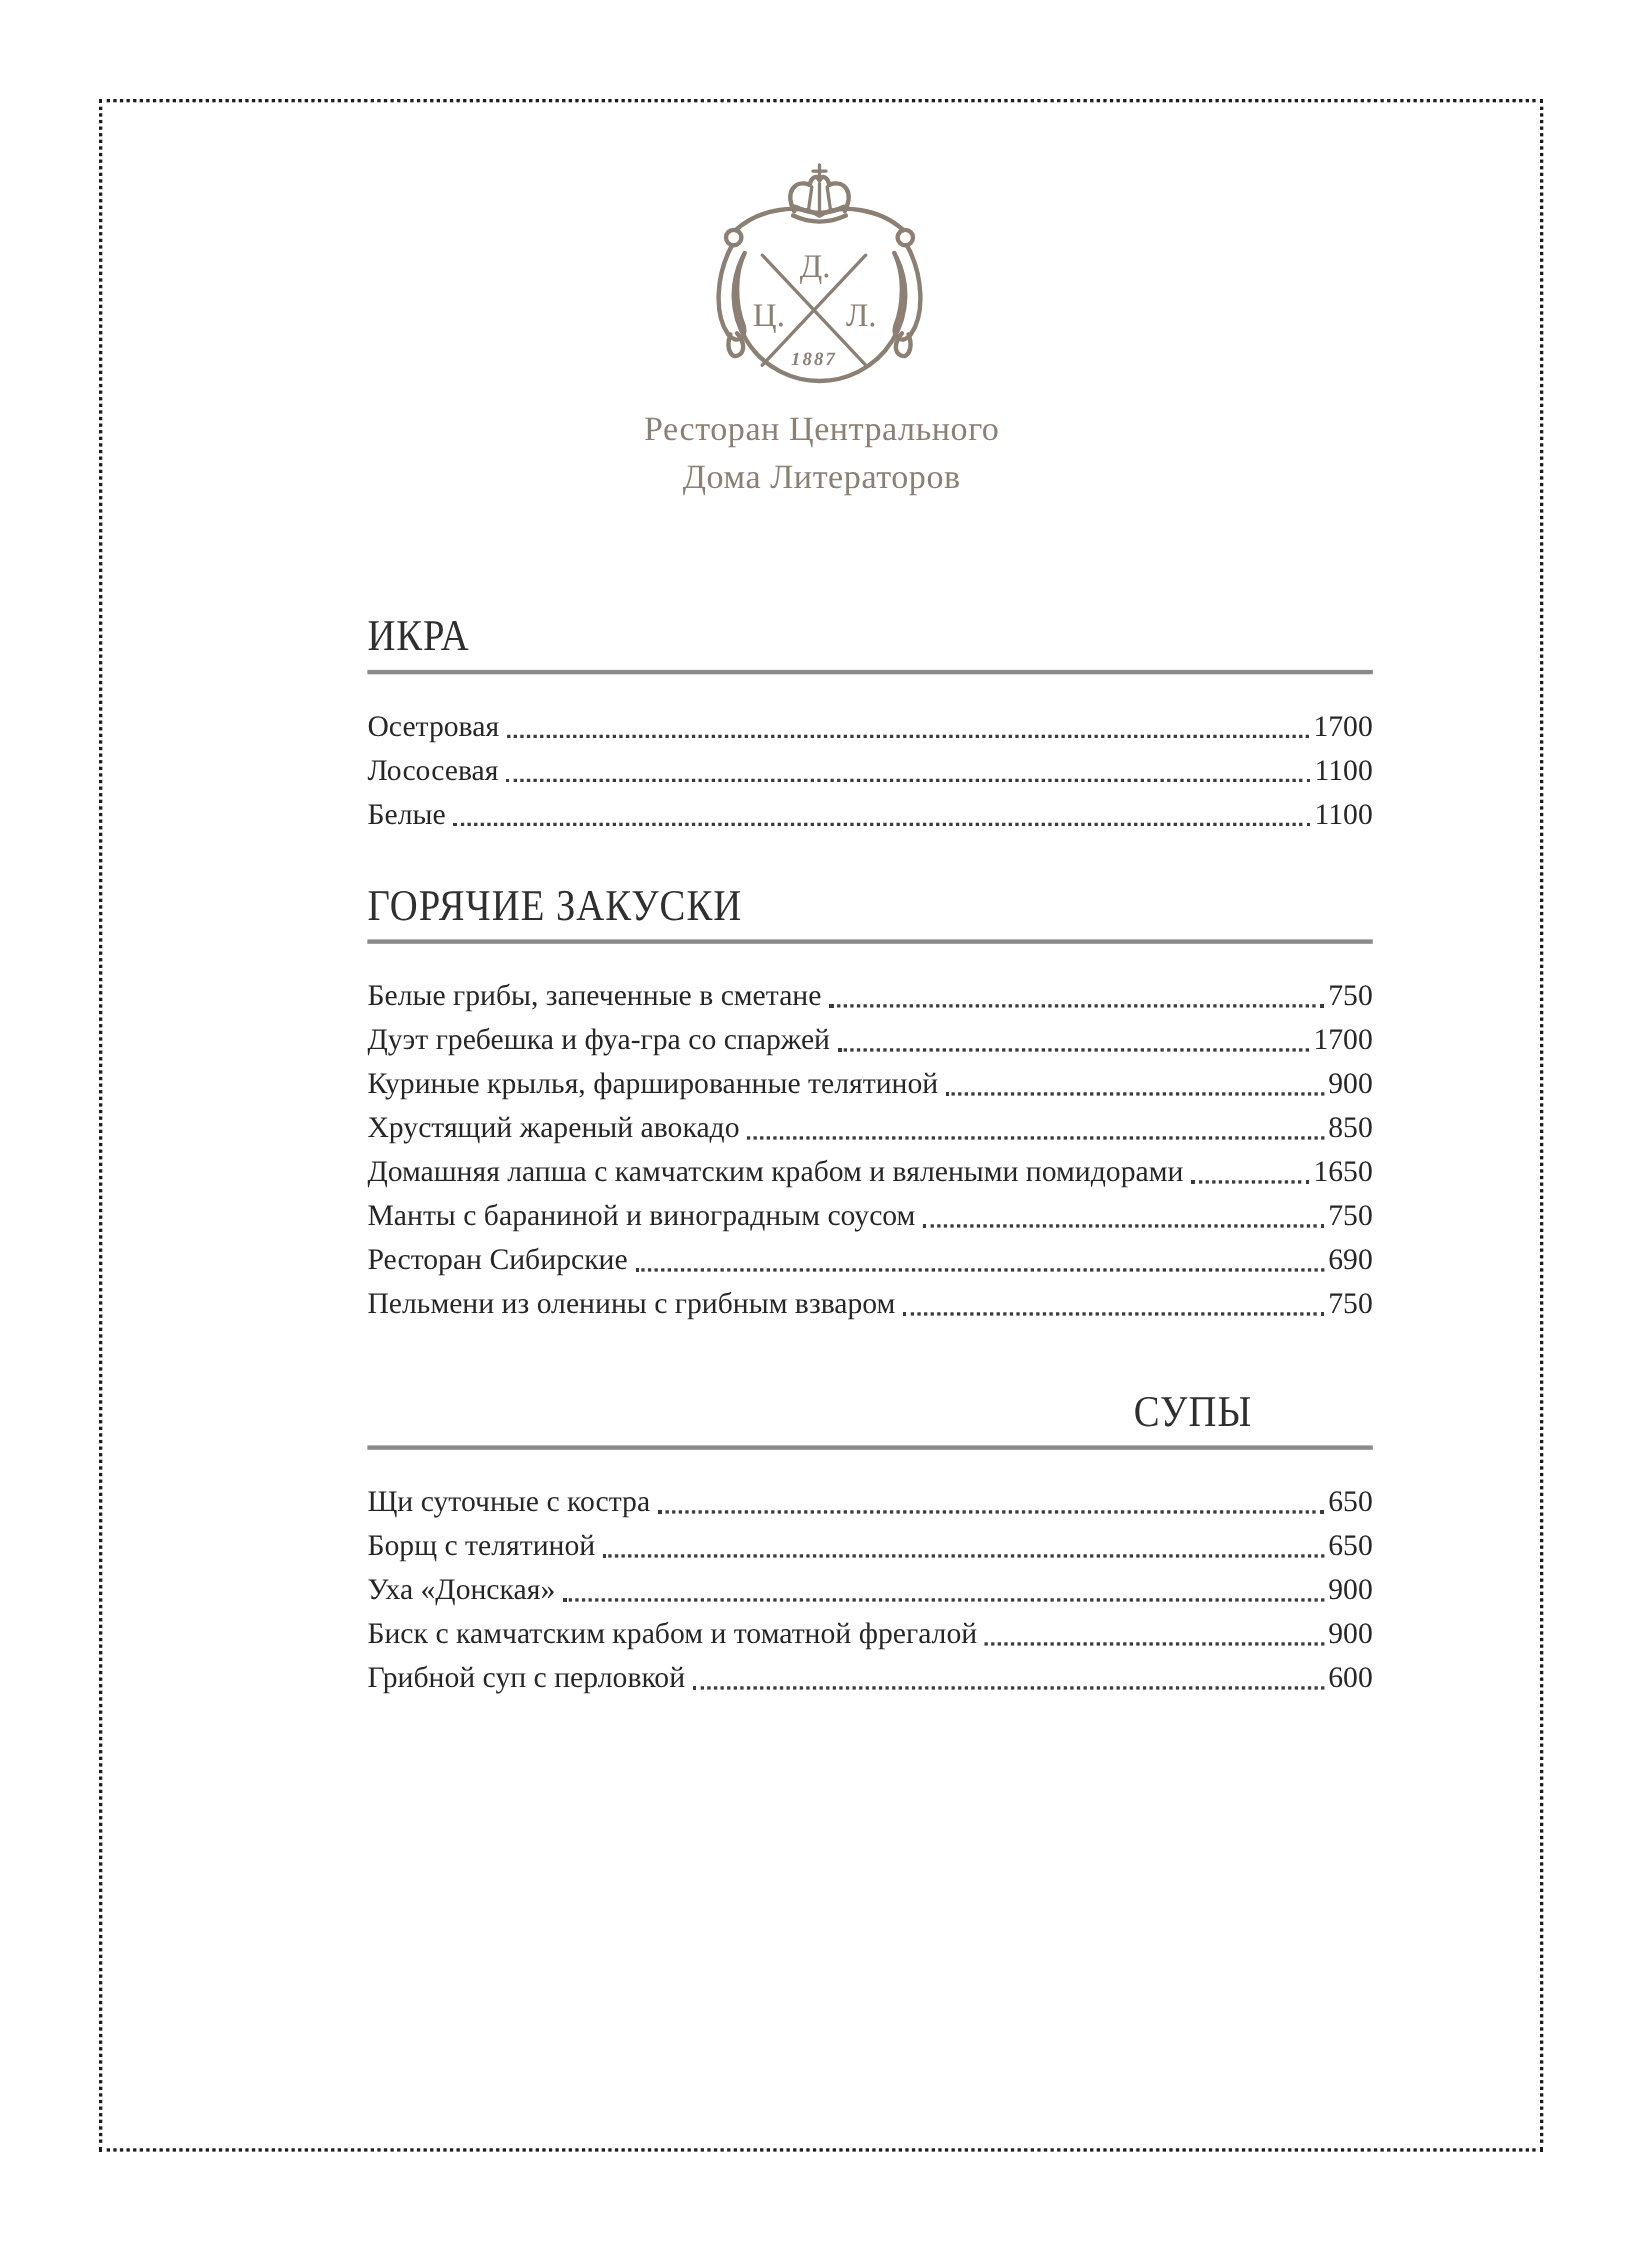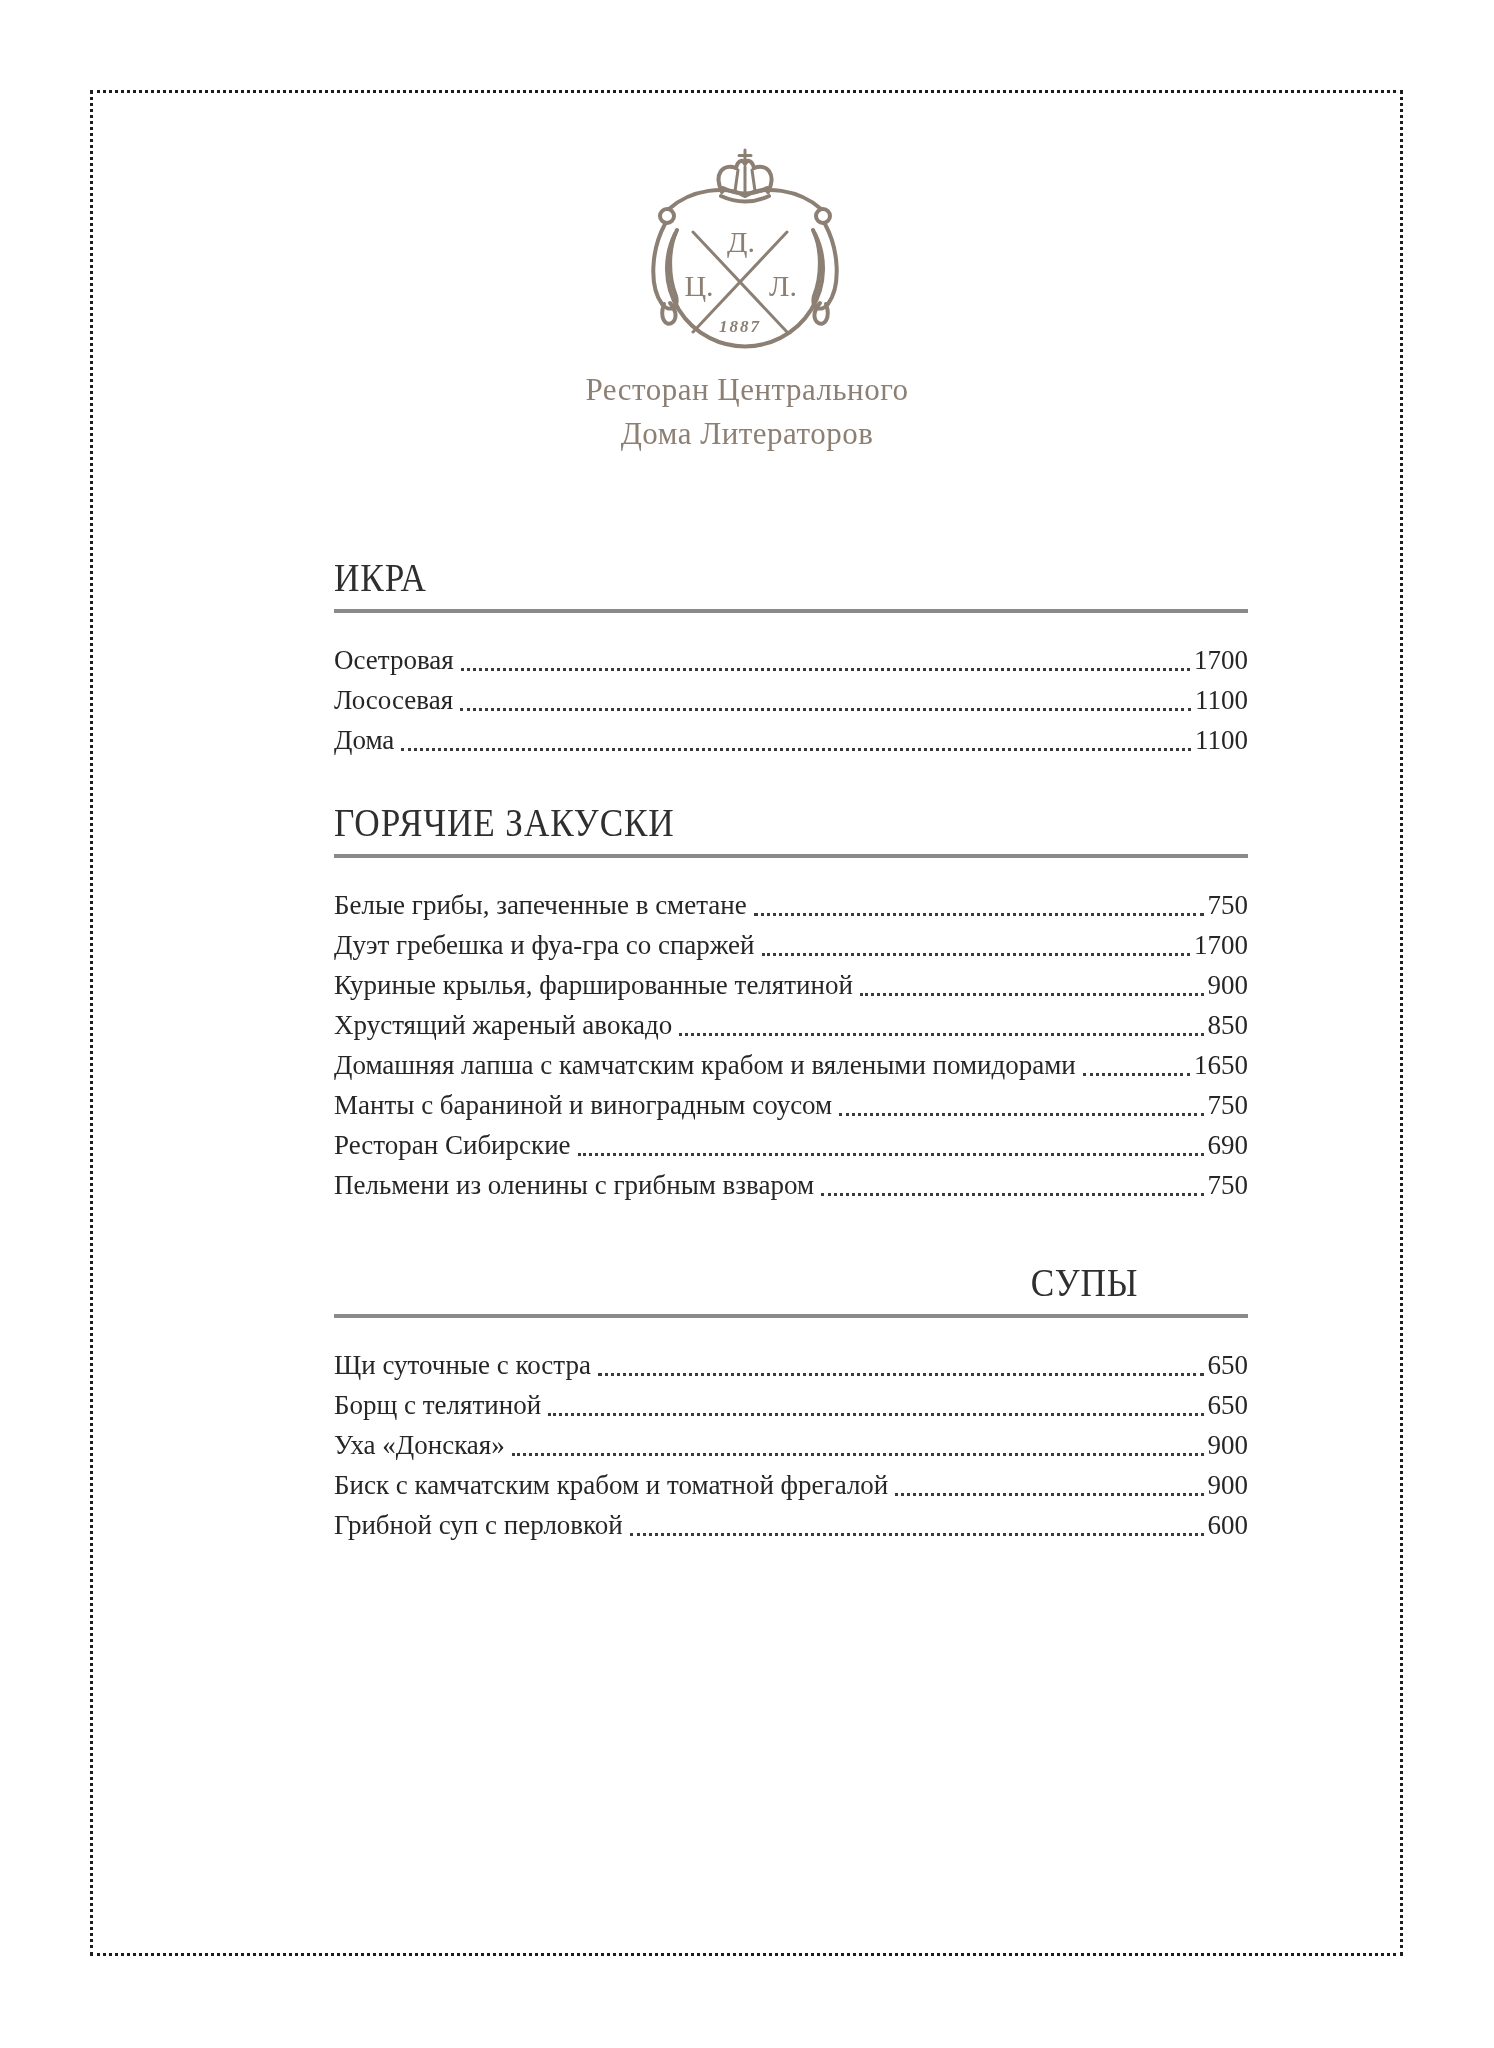--- a/index.html
+++ b/index.html
@@ -146,21 +146,21 @@
     <span class="price">1700</span>
   </div>
 
   <div class="row">
     <span class="dish">Лососевая</span>
     <span class="dots"></span>
     <span class="price">1100</span>
   </div>
 
   <div class="row">
-    <span class="dish">Дома</span>
+    <span class="dish">Белые</span>
     <span class="dots"></span>
     <span class="price">1100</span>
   </div>
 </div>
   </section>
 
   <section class="menu-section">
     <h2>ГОРЯЧИЕ ЗАКУСКИ</h2>
     <div class="rule"></div>
     <div class="items">

